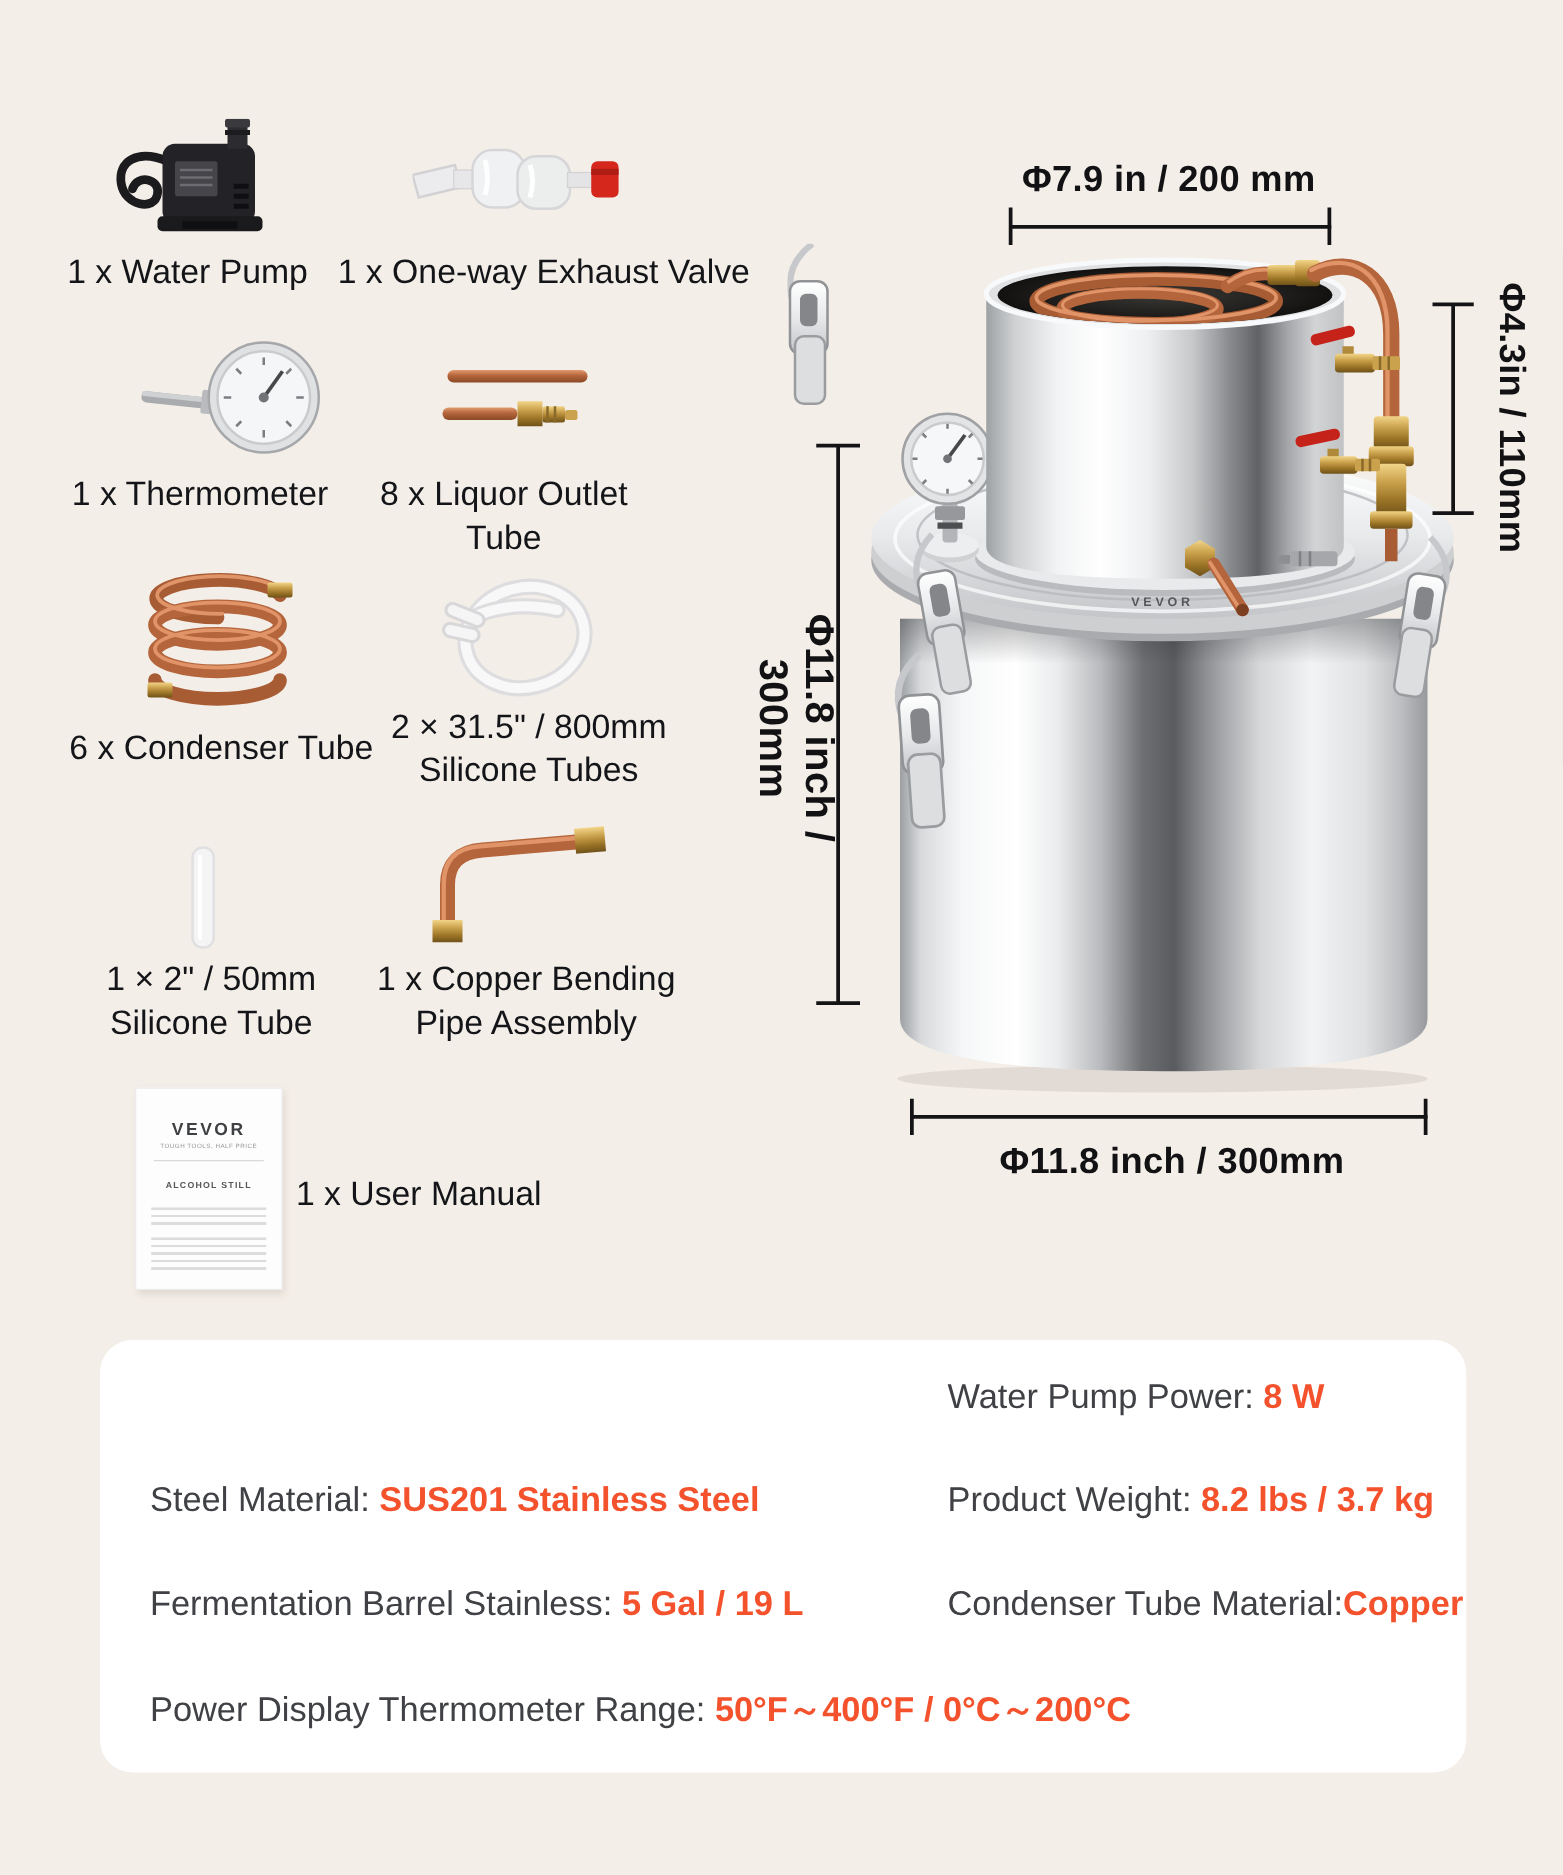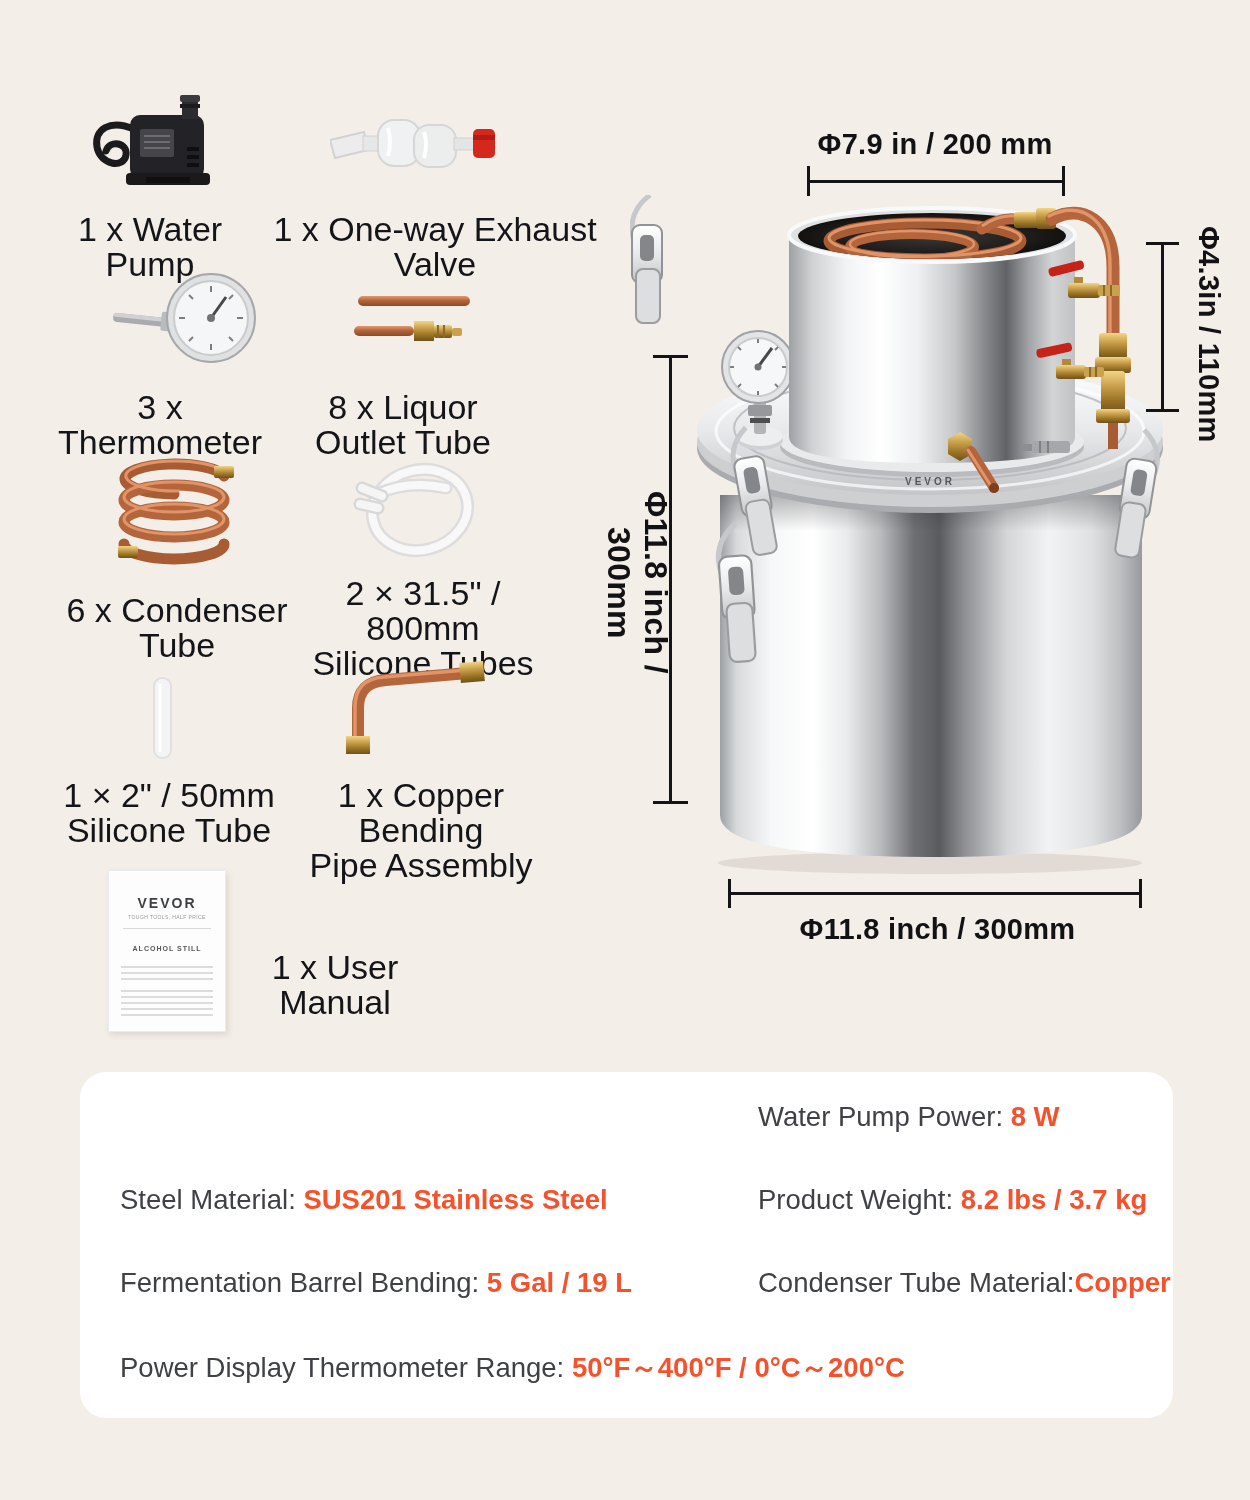--- a/index.html
+++ b/index.html
@@ -1,20 +1,20 @@
 <!DOCTYPE html>
 <html><head>
 <meta charset="utf-8">
 <style>
   html,body{margin:0;padding:0;background:#e9e4de;}
   .stage{position:relative;width:1250px;height:1500px;background:#f4eee8;overflow:hidden;
          font-family:"Liberation Sans",sans-serif;color:#17181a;}
   .abs{position:absolute;}
-  .acc-label{position:absolute;text-align:center;font-size:34px;line-height:35px;
-             color:#141518;white-space:pre-line;margin-top:12px;}
+  .acc-label{position:absolute;text-align:center;font-size:27px;line-height:35px;
+             color:#141518;white-space:pre-line;}
   .dim-label{position:absolute;font-weight:bold;font-size:29px;color:#121214;
              text-align:center;letter-spacing:.3px;}
   .dim-label.vert{writing-mode:vertical-rl;display:flex;align-items:center;justify-content:center;}
   .dline{position:absolute;background:#141416;}
   .panel{position:absolute;left:80px;top:1072px;width:1093px;height:346px;background:#ffffff;
          border-radius:26px;}
   .spec{position:absolute;font-size:27.5px;color:#3f4145;white-space:nowrap;}
   .spec .val{font-weight:bold;color:#f4522d;}
   .manual{position:absolute;left:108px;top:870px;width:118px;height:162px;background:#fdfdfd;
           border:1px solid #ececec;box-shadow:2px 3px 6px rgba(120,110,100,.18);
@@ -136,21 +136,21 @@
       <line x1="138" y1="48" x2="132" y2="48"></line>
         <line x1="128" y1="71" x2="124" y2="67"></line>
       <line x1="106" y1="80" x2="106" y2="74"></line>
         <line x1="84" y1="71" x2="88" y2="67"></line>
       <line x1="74" y1="48" x2="80" y2="48"></line>
         <line x1="84" y1="25" x2="88" y2="29"></line>
     </g>
     <line x1="106" y1="48" x2="121" y2="27" stroke="#46484a" stroke-width="3"></line>
     <circle cx="106" cy="48" r="4" fill="#717376"></circle>
   </svg>
-  <div class="acc-label" style="left:40px;top:378px;width:240px">3 x Thermometer</div>
+  <div class="acc-label" style="left:40px;top:378px;width:240px">1 x Thermometer</div>
 
   <svg class="abs" style="left:350px;top:288px" width="130" height="70" viewBox="0 0 130 70">
     <rect x="8" y="8" width="112" height="10" rx="5" fill="url(#cu)"></rect>
     <rect x="4" y="38" width="60" height="10" rx="5" fill="url(#cu)"></rect>
     <polygon points="64,33 84,33 84,53 64,53" fill="url(#br)"></polygon>
     <rect x="84" y="37" width="18" height="13" rx="2" fill="url(#br)"></rect>
     <line x1="88" y1="37" x2="88" y2="50" stroke="#8a6a2a" stroke-width="2"></line>
     <line x1="94" y1="37" x2="94" y2="50" stroke="#8a6a2a" stroke-width="2"></line>
     <rect x="102" y="40" width="10" height="8" rx="2" fill="#caa14c"></rect>
   </svg>
@@ -345,21 +345,21 @@
   <div class="spec" style="left:758px;top:1101px">
     <span>Water Pump Power: </span><span class="val">8 W</span>
   </div>
   <div class="spec" style="left:120px;top:1184px">
     <span>Steel Material: </span><span class="val">SUS201 Stainless Steel</span>
   </div>
   <div class="spec" style="left:758px;top:1184px">
     <span>Product Weight: </span><span class="val">8.2 lbs / 3.7 kg</span>
   </div>
   <div class="spec" style="left:120px;top:1267px">
-    <span>Fermentation Barrel Bending: </span><span class="val">5 Gal / 19 L</span>
+    <span>Fermentation Barrel Stainless: </span><span class="val">5 Gal / 19 L</span>
   </div>
   <div class="spec" style="left:758px;top:1267px">
     <span>Condenser Tube Material:</span><span class="val">Copper</span>
   </div>
   <div class="spec" style="left:120px;top:1350px">
     <span>Power Display Thermometer Range: </span><span class="val">50°F～400°F / 0°C～200°C</span>
   </div>
 
 </div>
 

